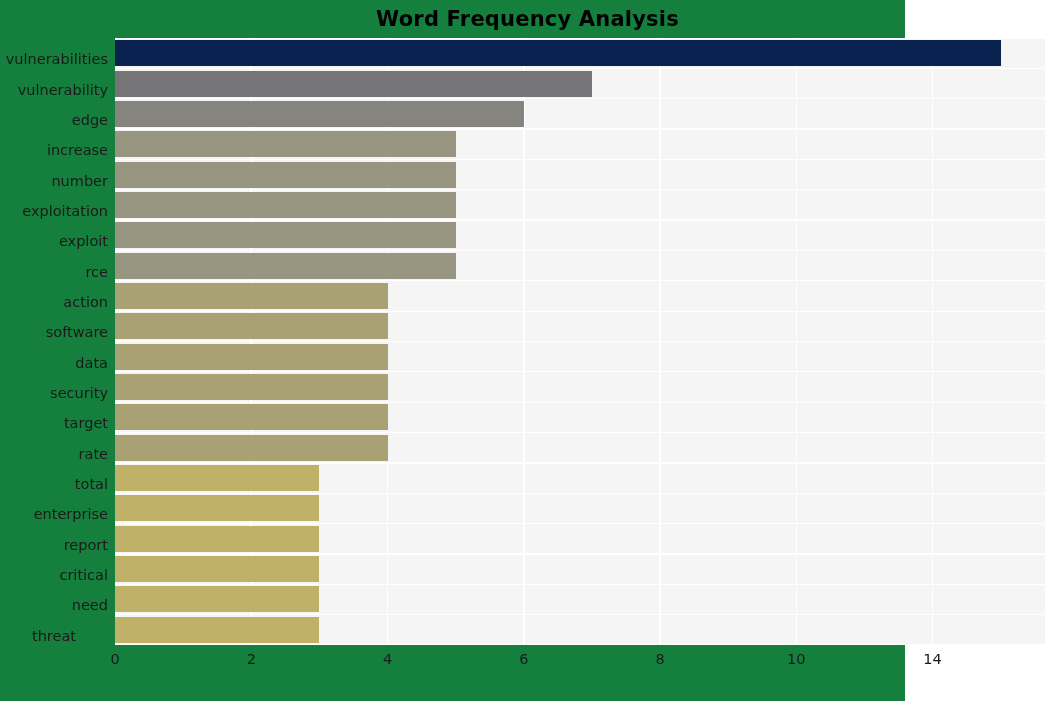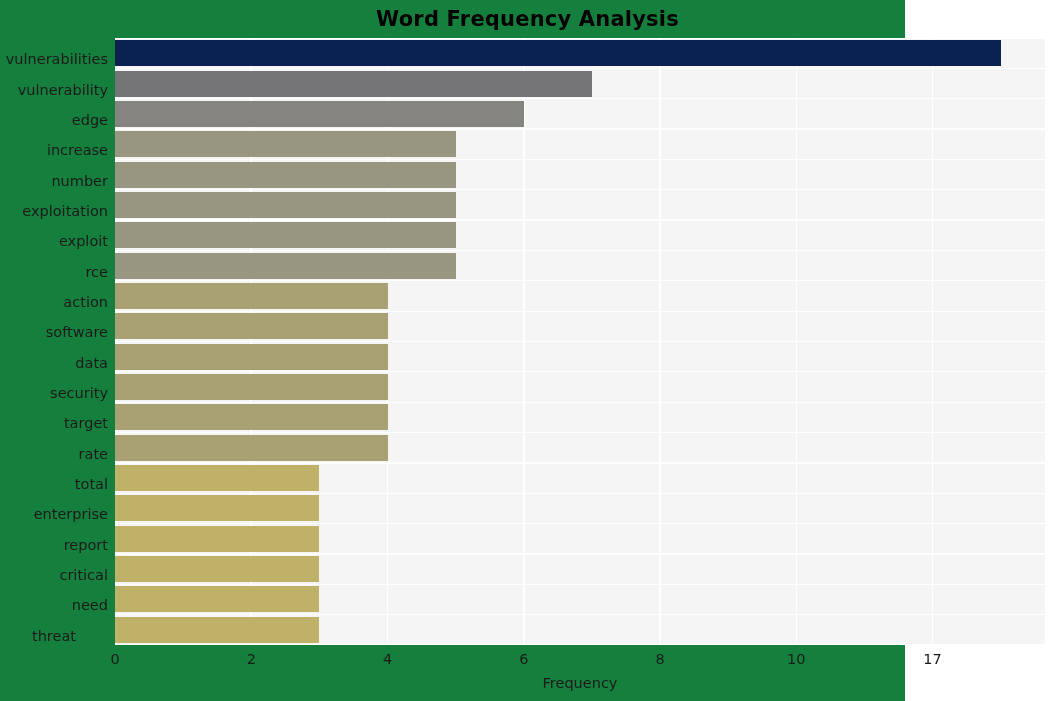--- a/index.html
+++ b/index.html
@@ -207,18 +207,17 @@
       <div class="ytick" style="top: 583.825px; color: rgb(26, 26, 26); text-align: center;">threat</div>
     </div>
 
   <div id="xtick-layer">
       <div class="xtick" style="left: 0px; color: rgb(26, 26, 26);">0</div>
       <div class="xtick" style="left: 136.264px; color: rgb(26, 26, 26);">2</div>
       <div class="xtick" style="left: 272.527px; color: rgb(26, 26, 26);">4</div>
       <div class="xtick" style="left: 408.791px; color: rgb(26, 26, 26);">6</div>
       <div class="xtick" style="left: 545.055px; color: rgb(26, 26, 26);">8</div>
       <div class="xtick" style="left: 681.319px; color: rgb(26, 26, 26);">10</div>
-      <div class="xtick" style="left: 817.582px; color: rgb(26, 26, 26);">17</div>
+      <div class="xtick" style="left: 817.582px; color: rgb(26, 26, 26);">14</div>
     </div>
 
-  <div id="xlabel">Frequency</div>
 
 </div>
 
 </body></html>

